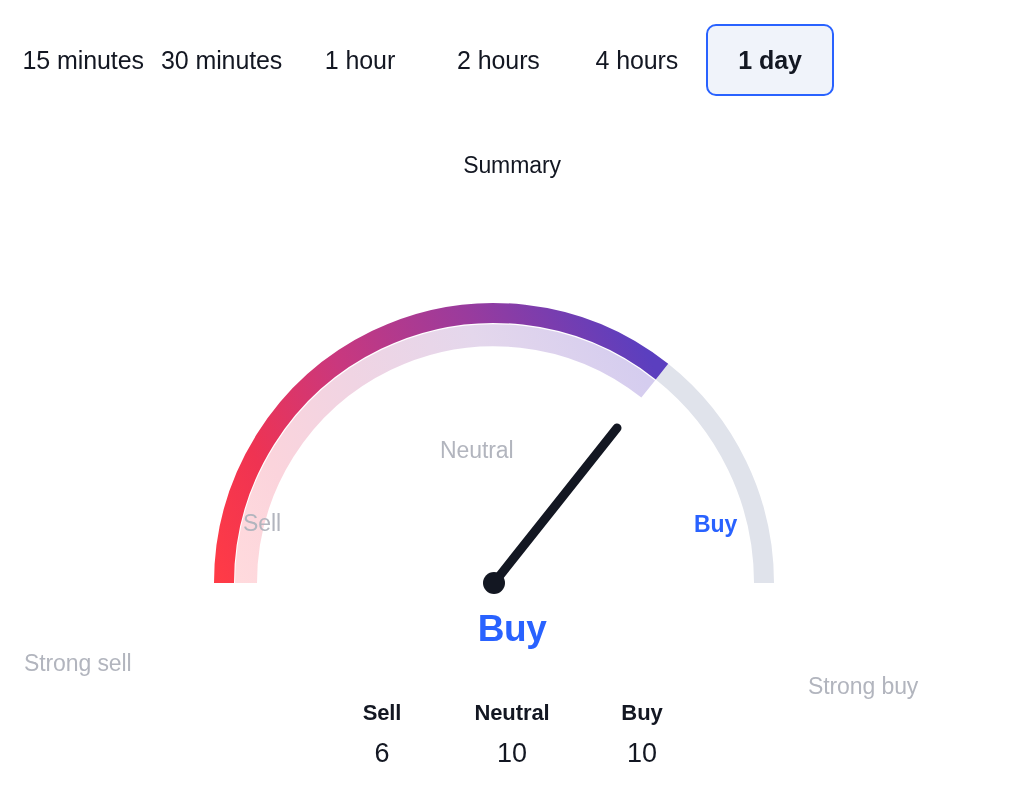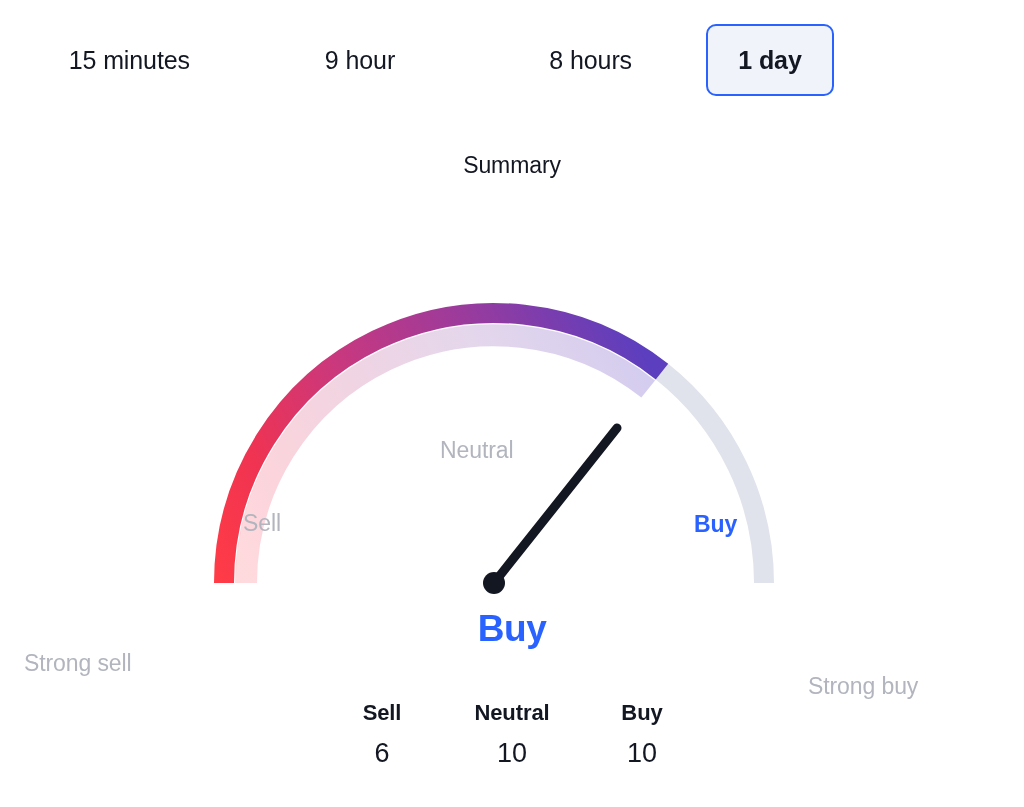--- a/index.html
+++ b/index.html
@@ -150,24 +150,30 @@
 </head>
 <body>
 
 <div id="app">
 
   <div class="tabs">
     <div class="tab">
       <span>15 minutes</span>
     </div>
     <div class="tab">
-      <span>9 hour</span>
-    </div>
-    <div class="tab">
-      <span>8 hours</span>
+      <span>30 minutes</span>
+    </div>
+    <div class="tab">
+      <span>1 hour</span>
+    </div>
+    <div class="tab">
+      <span>2 hours</span>
+    </div>
+    <div class="tab">
+      <span>4 hours</span>
     </div>
     <div class="tab selected">
       <span>1 day</span>
     </div>
   </div>
 
   <div class="summary-title">Summary</div>
 
   <div class="gauge-wrap">
 

